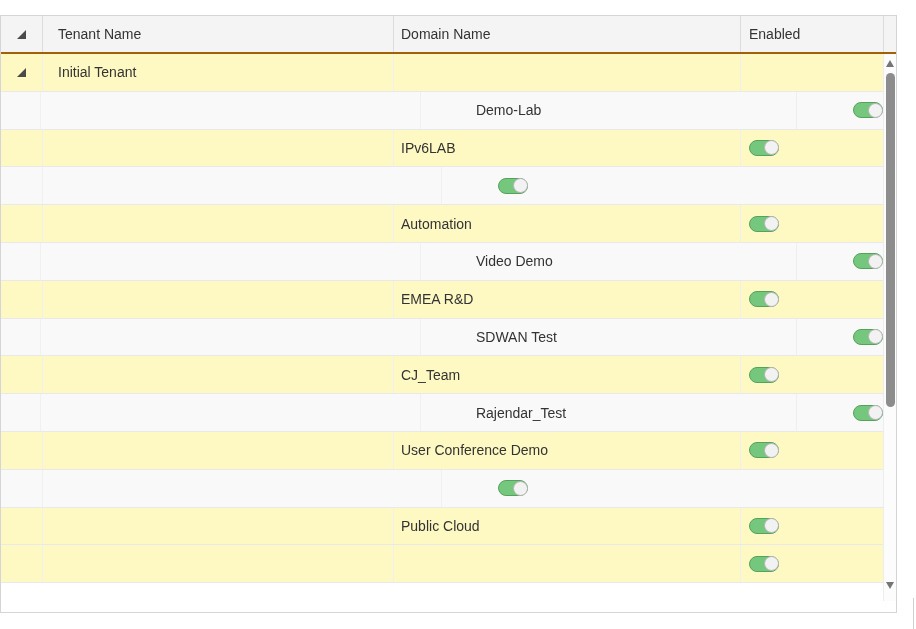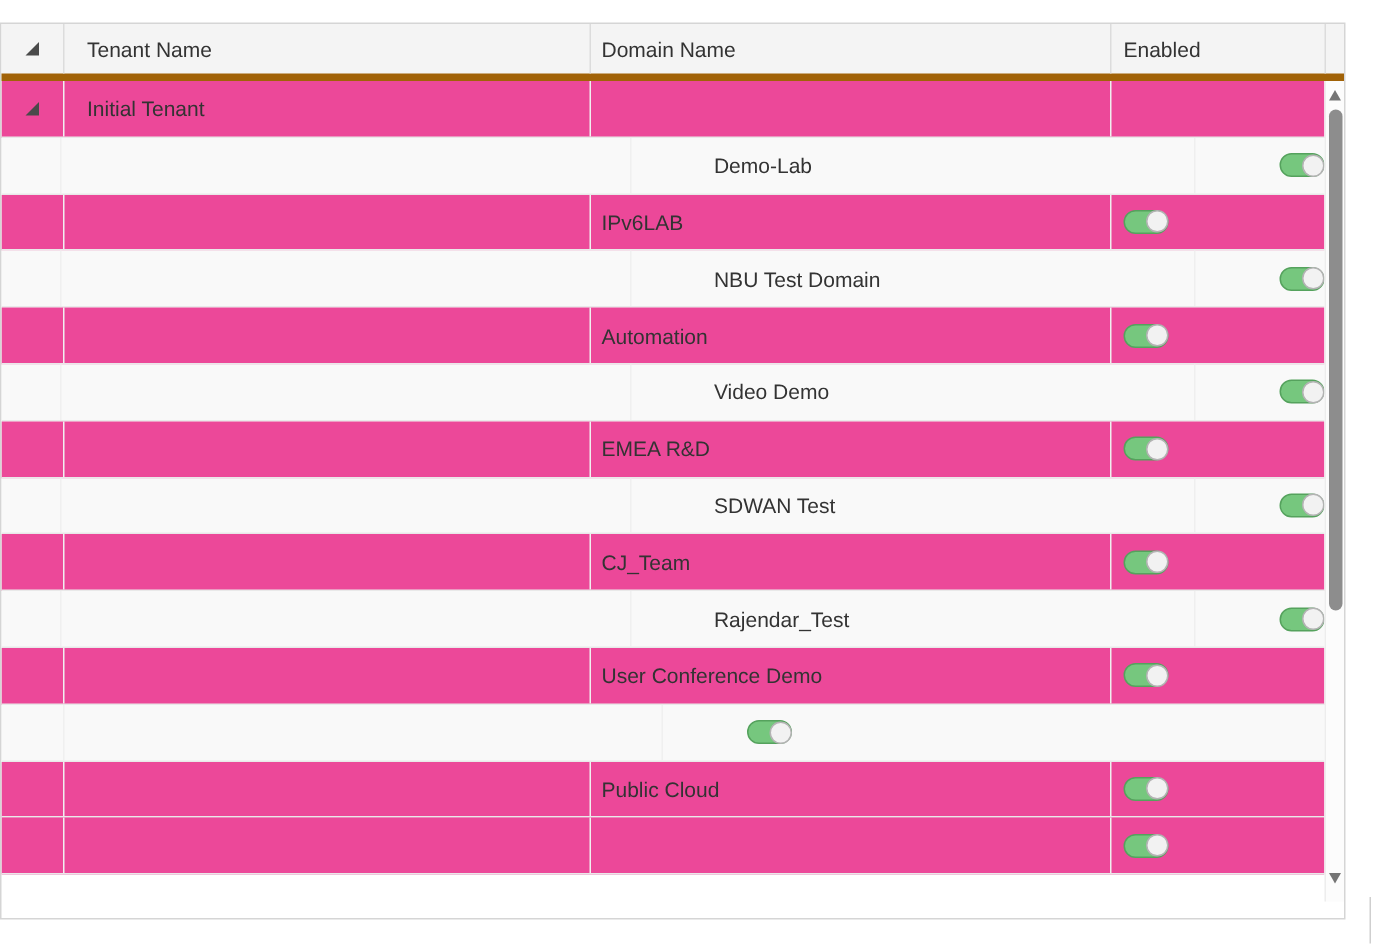--- a/index.html
+++ b/index.html
@@ -9,36 +9,36 @@
     font-family:"Liberation Sans","DejaVu Sans",sans-serif;
     font-size:14px; color:#333;
   }
   .widget {
     position:absolute; left:0; top:15px; width:897px; height:598px;
     border:1px solid #d5d5d5; background:#fff;
   }
   
   .grid-header {
     display:flex; height:38px; background:#f4f4f4;
-    border-bottom:5px solid #a16207; align-items:stretch;
+    border-bottom:2px solid #a16207; align-items:stretch;
   }
   .grid-header .hcell { display:flex; align-items:center; }
   .hc-expand { width:42px; justify-content:center; border-right:1px solid #dcdcdc; }
   .hc-tenant { width:351px; padding-left:15px; border-right:1px solid #dcdcdc; }
   .hc-domain { width:347px; padding-left:7px; border-right:1px solid #dcdcdc; }
   .hc-enabled { flex:1; padding-left:8px; }
   .hc-corner { width:13px; border-left:1px solid #dcdcdc; }
   
   .grid-body {
     position:relative; height:548px; overflow:hidden; width:895px;
   }
   .rows { width:882px; }
   .row {
     display:flex; height:37.8px; align-items:center;
-    border-bottom:1px solid #e9e9e9; background:#ec4899;
+    border-bottom:1px solid #e9e9e9; background:#fef9c3;
   }
   .row.alt { background:#f9f9f9;gap:48px; }
   .cell { height:100%; display:flex; align-items:center; }
   .c-expand { width:42px; justify-content:center; border-right:1px solid #f0f0f0; }
   .c-tenant { width:351px; padding-left:15px; border-right:1px solid #f0f0f0; }
   .c-domain { width:347px; padding-left:7px; border-right:1px solid #efefef; }
   .c-enabled { flex:1; padding-left:8px; }
   
   .tri-expanded {
     width:0; height:0;
@@ -137,23 +137,20 @@
           <div class="cell c-enabled">
             <span class="toggle">
               <span class="knob"></span>
             </span>
           </div>
         </div>
 
         <div class="row alt">
           <div class="cell c-expand"></div>
           <div class="cell c-tenant"></div>
-          <div class="cell c-domain">
-            <span class="domain-label">NBU Test Domain</span>
-          </div>
           <div class="cell c-enabled">
             <span class="toggle">
               <span class="knob"></span>
             </span>
           </div>
         </div>
 
         <div class="row">
           <div class="cell c-expand"></div>
           <div class="cell c-tenant"></div>

